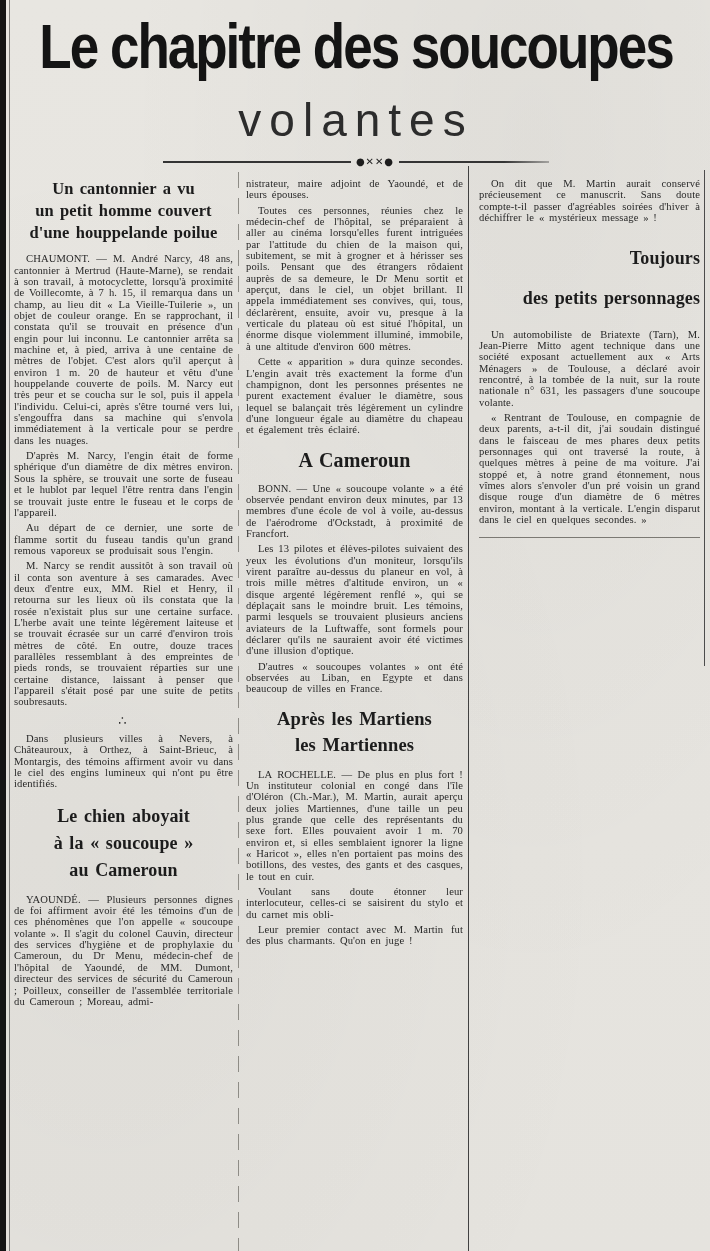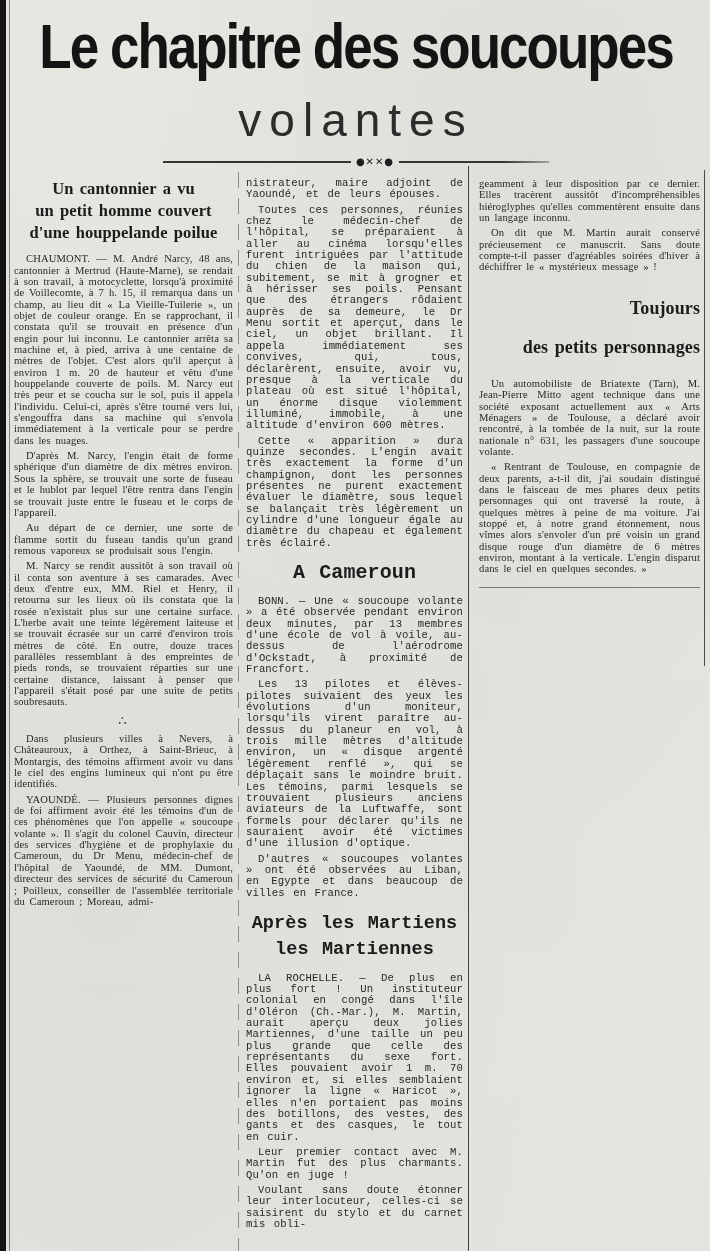--- a/index.html
+++ b/index.html
@@ -33,21 +33,21 @@
   .divider .rule-seg.short{width:150px;background:linear-gradient(to right,#343434 70%,rgba(52,52,52,.35));}
   .orn{font-size:10px;letter-spacing:1px;color:#1d1d1d;padding:0 5px;font-family:"DejaVu Sans",sans-serif;}
 
   .col{
     position:absolute;top:178px;text-align:justify;
     font-size:10.6px;line-height:11.35px;word-spacing:2px;letter-spacing:.1px;
   }
   .col p{margin:0 0 4px;text-indent:12px;}
   .col p.cont{text-indent:0;}
   .col1{left:14px;width:219px;}
-  .col2{left:246px;width:217px;font-family:Liberation Mono, monospace;}
+  .col2{left:246px;width:217px;}
   .col3{left:479px;width:221px;}
 
   .sec-h{text-align:center;white-space:pre-line;text-indent:0;color:#1c1c1c;font-weight:bold;}
   .h-cantonnier{font-size:16.5px;line-height:1.32;margin:0 0 10px;}
   .h-chien{font-size:18px;line-height:1.5;margin:13px 0 10px;}
   .h-francfort{font-size:20px;line-height:1.2;margin:12px 0 11px;}
   .h-martiens{font-size:18.5px;line-height:1.4;margin:12px 0 10px;}
   .h-toujours{font-size:18px;line-height:2.2;margin:16px 0 10px;text-align:right;}
 
   .asterism{text-align:center;font-size:13px;margin:7px 0 7px;letter-spacing:2px;color:#2a2a2a;}
@@ -81,40 +81,42 @@
   <section class="col col1">
     <h3 class="sec-h h-cantonnier">Un cantonnier a vu
 un petit homme couvert
 d'une houppelande poilue</h3>
     <p>CHAUMONT. — M. André Narcy, 48 ans, cantonnier à Mertrud (Haute-Marne), se rendait à son travail, à motocyclette, lorsqu'à proximité de Voillecomte, à 7 h. 15, il remarqua dans un champ, au lieu dit « La Vieille-Tuilerie », un objet de couleur orange. En se rapprochant, il constata qu'il se trouvait en présence d'un engin pour lui inconnu. Le cantonnier arrêta sa machine et, à pied, arriva à une centaine de mètres de l'objet. C'est alors qu'il aperçut à environ 1 m. 20 de hauteur et vêtu d'une houppelande couverte de poils. M. Narcy eut très peur et se coucha sur le sol, puis il appela l'individu. Celui-ci, après s'être tourné vers lui, s'engouffra dans sa machine qui s'envola immédiatement à la verticale pour se perdre dans les nuages.</p>
     <p>D'après M. Narcy, l'engin était de forme sphérique d'un diamètre de dix mètres environ. Sous la sphère, se trouvait une sorte de fuseau et le hublot par lequel l'être rentra dans l'engin se trouvait juste entre le fuseau et le corps de l'appareil.</p>
     <p>Au départ de ce dernier, une sorte de flamme sortit du fuseau tandis qu'un grand remous vaporeux se produisait sous l'engin.</p>
     <p>M. Narcy se rendit aussitôt à son travail où il conta son aventure à ses camarades. Avec deux d'entre eux, MM. Riel et Henry, il retourna sur les lieux où ils constata que la rosée n'existait plus sur une certaine surface. L'herbe avait une teinte légèrement laiteuse et se trouvait écrasée sur un carré d'environ trois mètres de côté. En outre, douze traces parallèles ressemblant à des empreintes de pieds ronds, se trouvaient réparties sur une certaine distance, laissant à penser que l'appareil s'était posé par une suite de petits soubresauts.</p>
     <div class="asterism">∴</div>
     <p>Dans plusieurs villes à Nevers, à Châteauroux, à Orthez, à Saint-Brieuc, à Montargis, des témoins affirment avoir vu dans le ciel des engins lumineux qui n'ont pu être identifiés.</p>
+    <h3 class="sec-h h-chien">Le chien aboyait
+à la « soucoupe »
+au Cameroun</h3>
     <p>YAOUNDÉ. — Plusieurs personnes dignes de foi affirment avoir été les témoins d'un de ces phénomènes que l'on appelle « soucoupe volante ». Il s'agit du colonel Cauvin, directeur des services d'hygiène et de prophylaxie du Cameroun, du Dr Menu, médecin-chef de l'hôpital de Yaoundé, de MM. Dumont, directeur des services de sécurité du Cameroun ; Poilleux, conseiller de l'assemblée territoriale du Cameroun ; Moreau, admi-</p>
   </section>
 
   <section class="col col2">
     <p class="cont">nistrateur, maire adjoint de Yaoundé, et de leurs épouses.</p>
     <p>Toutes ces personnes, réunies chez le médecin-chef de l'hôpital, se préparaient à aller au cinéma lorsqu'elles furent intriguées par l'attitude du chien de la maison qui, subitement, se mit à grogner et à hérisser ses poils. Pensant que des étrangers rôdaient auprès de sa demeure, le Dr Menu sortit et aperçut, dans le ciel, un objet brillant. Il appela immédiatement ses convives, qui, tous, déclarèrent, ensuite, avoir vu, presque à la verticale du plateau où est situé l'hôpital, un énorme disque violemment illuminé, immobile, à une altitude d'environ 600 mètres.</p>
     <p>Cette « apparition » dura quinze secondes. L'engin avait très exactement la forme d'un champignon, dont les personnes présentes ne purent exactement évaluer le diamètre, sous lequel se balançait très légèrement un cylindre d'une longueur égale au diamètre du chapeau et également très éclairé.</p>
     <h3 class="sec-h h-francfort">A Cameroun</h3>
     <p>BONN. — Une « soucoupe volante » a été observée pendant environ deux minutes, par 13 membres d'une école de vol à voile, au-dessus de l'aérodrome d'Ockstadt, à proximité de Francfort.</p>
     <p>Les 13 pilotes et élèves-pilotes suivaient des yeux les évolutions d'un moniteur, lorsqu'ils virent paraître au-dessus du planeur en vol, à trois mille mètres d'altitude environ, un « disque argenté légèrement renflé », qui se déplaçait sans le moindre bruit. Les témoins, parmi lesquels se trouvaient plusieurs anciens aviateurs de la Luftwaffe, sont formels pour déclarer qu'ils ne sauraient avoir été victimes d'une illusion d'optique.</p>
     <p>D'autres « soucoupes volantes » ont été observées au Liban, en Egypte et dans beaucoup de villes en France.</p>
     <h3 class="sec-h h-martiens">Après les Martiens
 les Martiennes</h3>
     <p>LA ROCHELLE. — De plus en plus fort ! Un instituteur colonial en congé dans l'île d'Oléron (Ch.-Mar.), M. Martin, aurait aperçu deux jolies Martiennes, d'une taille un peu plus grande que celle des représentants du sexe fort. Elles pouvaient avoir 1 m. 70 environ et, si elles semblaient ignorer la ligne « Haricot », elles n'en portaient pas moins des botillons, des vestes, des gants et des casques, le tout en cuir.</p>
+    <p>Voulant sans doute étonner leur interlocuteur, celles-ci se saisirent du stylo et du carnet mis obli-</p>
     <p>Leur premier contact avec M. Martin fut des plus charmants. Qu'on en juge !</p>
-    <p>Voulant sans doute étonner leur interlocuteur, celles-ci se saisirent du stylo et du carnet mis obli-</p>
   </section>
 
   <section class="col col3">
-    <p class="cont">geamment à leur disposition par ce dernier. Elles tracèrent aussitôt d'incompréhensibles hiéroglyphes qu'elles commentèrent ensuite dans un langage inconnu.</p>
     <p>On dit que M. Martin aurait conservé précieusement ce manuscrit. Sans doute compte-t-il passer d'agréables soirées d'hiver à déchiffrer le « mystérieux message » !</p>
     <h3 class="sec-h h-toujours">Toujours
 des petits personnages</h3>
     <p>Un automobiliste de Briatexte (Tarn), M. Jean-Pierre Mitto agent technique dans une société exposant actuellement aux « Arts Ménagers » de Toulouse, a déclaré avoir rencontré, à la tombée de la nuit, sur la route nationale n° 631, les passagers d'une soucoupe volante.</p>
     <p>« Rentrant de Toulouse, en compagnie de deux parents, a-t-il dit, j'ai soudain distingué dans le faisceau de mes phares deux petits personnages qui ont traversé la route, à quelques mètres à peine de ma voiture. J'ai stoppé et, à notre grand étonnement, nous vîmes alors s'envoler d'un pré voisin un grand disque rouge d'un diamètre de 6 mètres environ, montant à la verticale. L'engin disparut dans le ciel en quelques secondes. »</p>
     <div class="end-rule"></div>
   </section>
 
   <div class="vrule rule-12"></div>
   <div class="vrule rule-23"></div>

